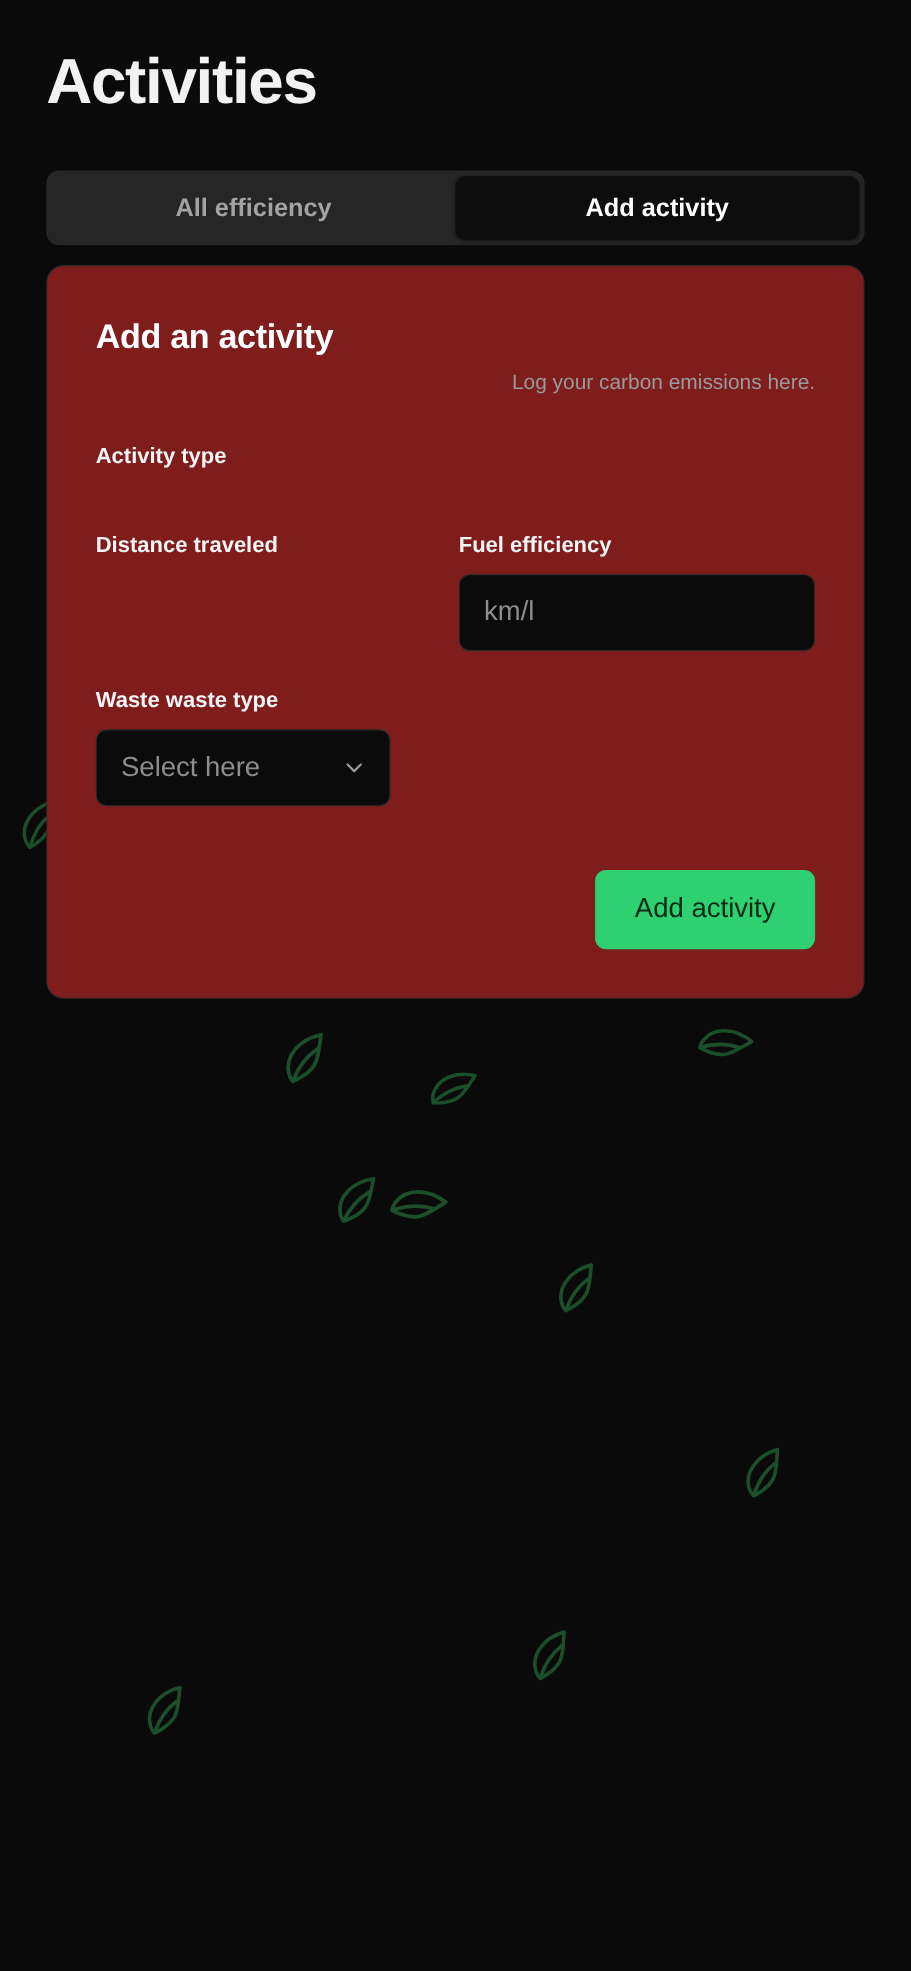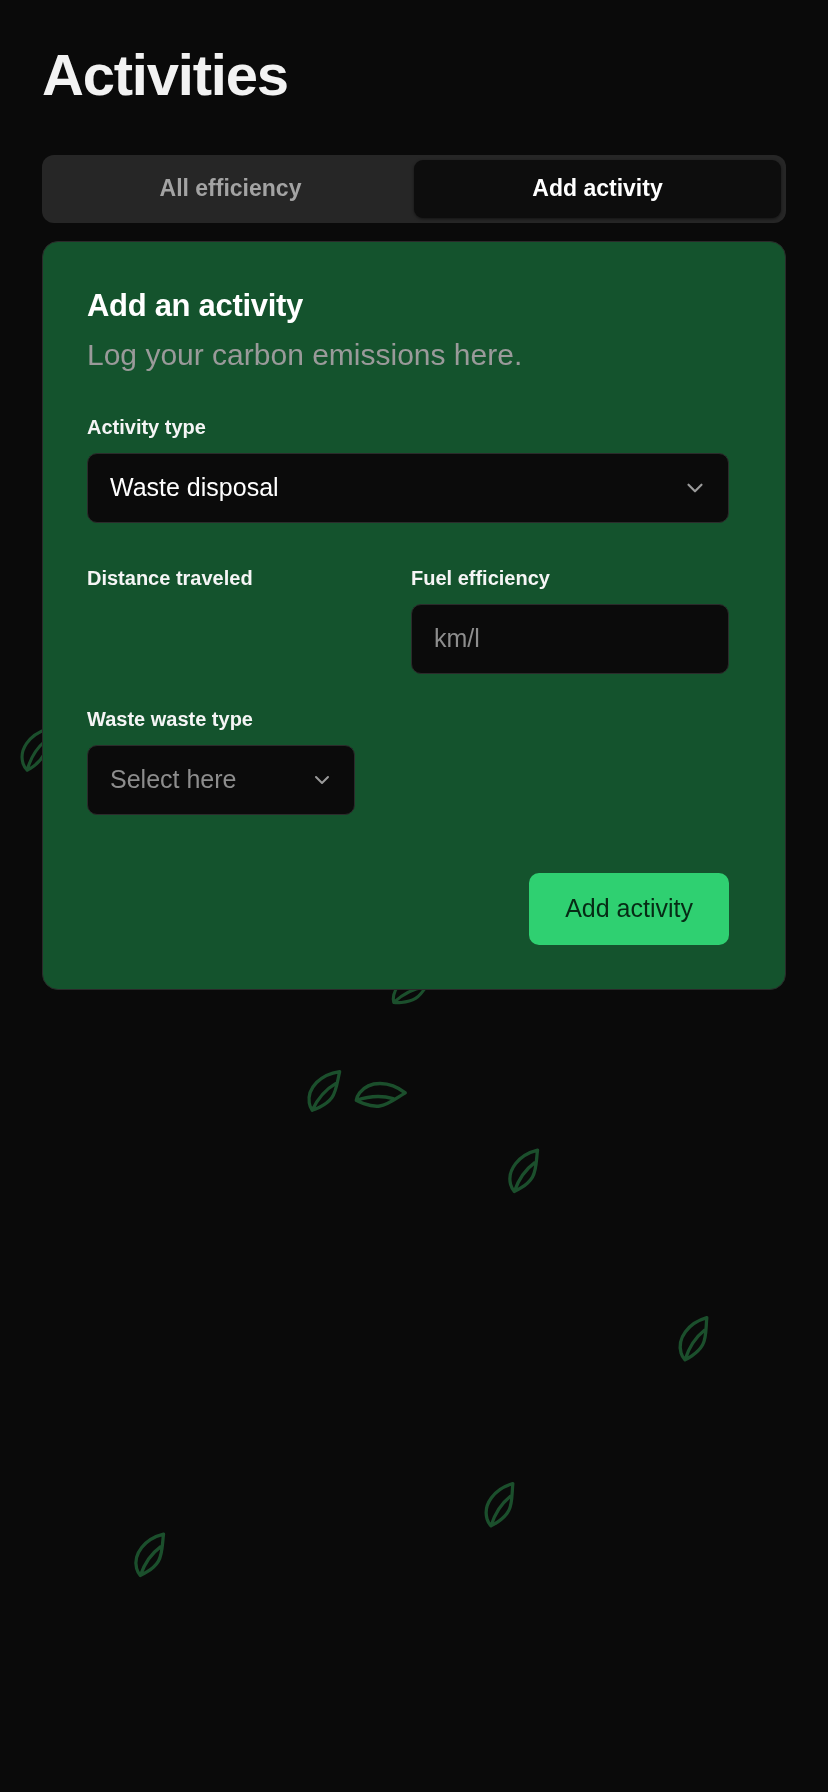--- a/index.html
+++ b/index.html
@@ -73,36 +73,37 @@
   }
   .tab.active {
     background: #0d0d0d;
     color: #ffffff;
     box-shadow: 0 1px 3px rgba(0,0,0,.5);
   }
 
   
   .card {
     margin-top: 18px;
-    background: #14532d;
+    background: #7f1d1d;
     border: 1px solid #2a2a2a;
     border-radius: 16px;
-    padding: 46px 56px 44px 44px;
+    padding: 46px 44px 44px 44px;
   }
   .card-title {
     font-size: 31px;
     font-weight: 700;
     color: #ffffff;
     letter-spacing: -.3px;
   }
   .card-sub {
     margin-top: 14px;
-    font-size: 30px;
+    font-size: 19px;
     color: #9a9a9a;
     font-weight: 400;
+    text-align: right;
   }
 
   .field-label {
     font-size: 20px;
     font-weight: 700;
     color: #f5f5f5;
     margin-top: 44px;
     margin-bottom: 14px;
   }
   .field-label.tight { margin-top: 34px; }
@@ -222,28 +223,20 @@
       <button class="tab">All efficiency</button>
       <button class="tab active">Add activity</button>
     </div>
 
     <div class="card">
 
       <div class="card-title">Add an activity</div>
       <div class="card-sub">Log your carbon emissions here.</div>
 
       <div class="field-label">Activity type</div>
-      <div class="control value">
-        <span>Waste disposal</span>
-        <span class="chev">
-          <svg width="26" height="26" viewBox="0 0 24 24" fill="none" stroke="currentColor" stroke-width="2" stroke-linecap="round" stroke-linejoin="round">
-              <polyline points="6 9 12 15 18 9"></polyline>
-            </svg>
-        </span>
-      </div>
 
       <div class="row2">
         <div>
           <div class="field-label">Distance traveled</div>
         </div>
         <div>
           <div class="field-label">Fuel efficiency</div>
           <div class="control placeholder">
             <span>km/l</span>
           </div>

